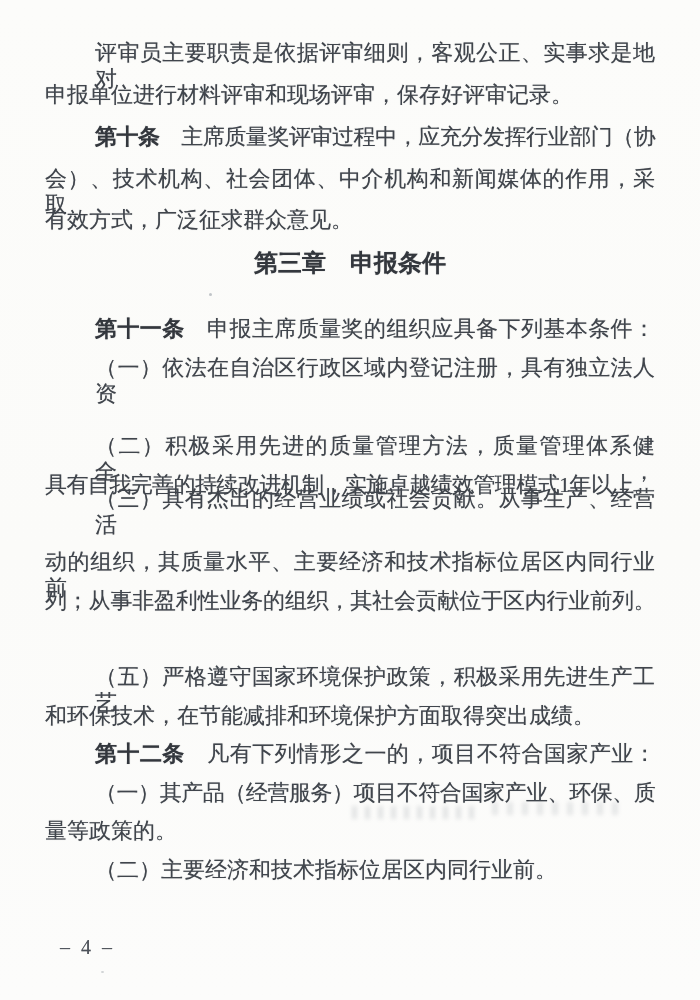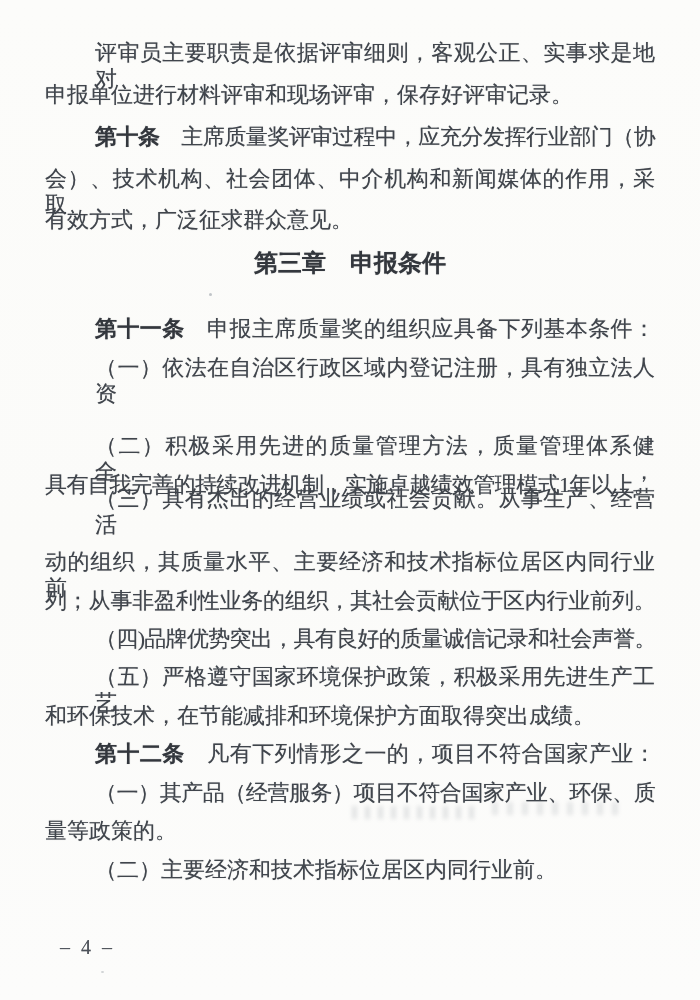--- a/index.html
+++ b/index.html
@@ -92,21 +92,20 @@
 
   <div class="chapter-heading">第三章　申报条件</div>
 
   <div class="ln ind j" style="top:316px"><b class="art">第十一条</b><span>　申报主席质量奖的组织应具备下列基本条件：</span></div>
   <div class="ln ind j" style="top:355px"><span>（一）依法在自治区行政区域内登记注册，具有独立法人资</span></div>
   <div class="ln ind j" style="top:433px"><span>（二）积极采用先进的质量管理方法，质量管理体系健全，</span></div>
   <div class="ln j snug" style="top:472px"><span>具有自我完善的持续改进机制，实施卓越绩效管理模式1年以上。</span></div>
   <div class="ln ind j" style="top:486px"><span>（三）具有杰出的经营业绩或社会贡献。从事生产、经营活</span></div>
   <div class="ln j" style="top:549px"><span>动的组织，其质量水平、主要经济和技术指标位居区内同行业前</span></div>
   <div class="ln j snug" style="top:588px"><span>列；从事非盈利性业务的组织，其社会贡献位于区内行业前列。</span></div>
-  <div class="ln ind j tight" style="top:626px"><span>（四)品牌优势突出，具有良好的质量诚信记录和社会声誉。</span></div>
   <div class="ln ind j" style="top:664px"><span>（五）严格遵守国家环境保护政策，积极采用先进生产工艺</span></div>
   <div class="ln" style="top:703px"><span>和环保技术，在节能减排和环境保护方面取得突出成绩。</span></div>
   <div class="ln ind j snug" style="top:741px"><b class="art">第十二条</b><span>　凡有下列情形之一的，项目不符合国家产业：</span></div>
   <div class="ln ind j snug" style="top:780px"><span>（一）其产品（经营服务）项目不符合国家产业、环保、质</span></div>
   <div class="ln" style="top:818px"><span>量等政策的。</span></div>
   <div class="ln ind" style="top:857px"><span>（二）主要经济和技术指标位居区内同行业前。</span></div>
 
   <div class="page-footer">– 4 –</div>
 
   <div class="bleed bleed-a"></div>

